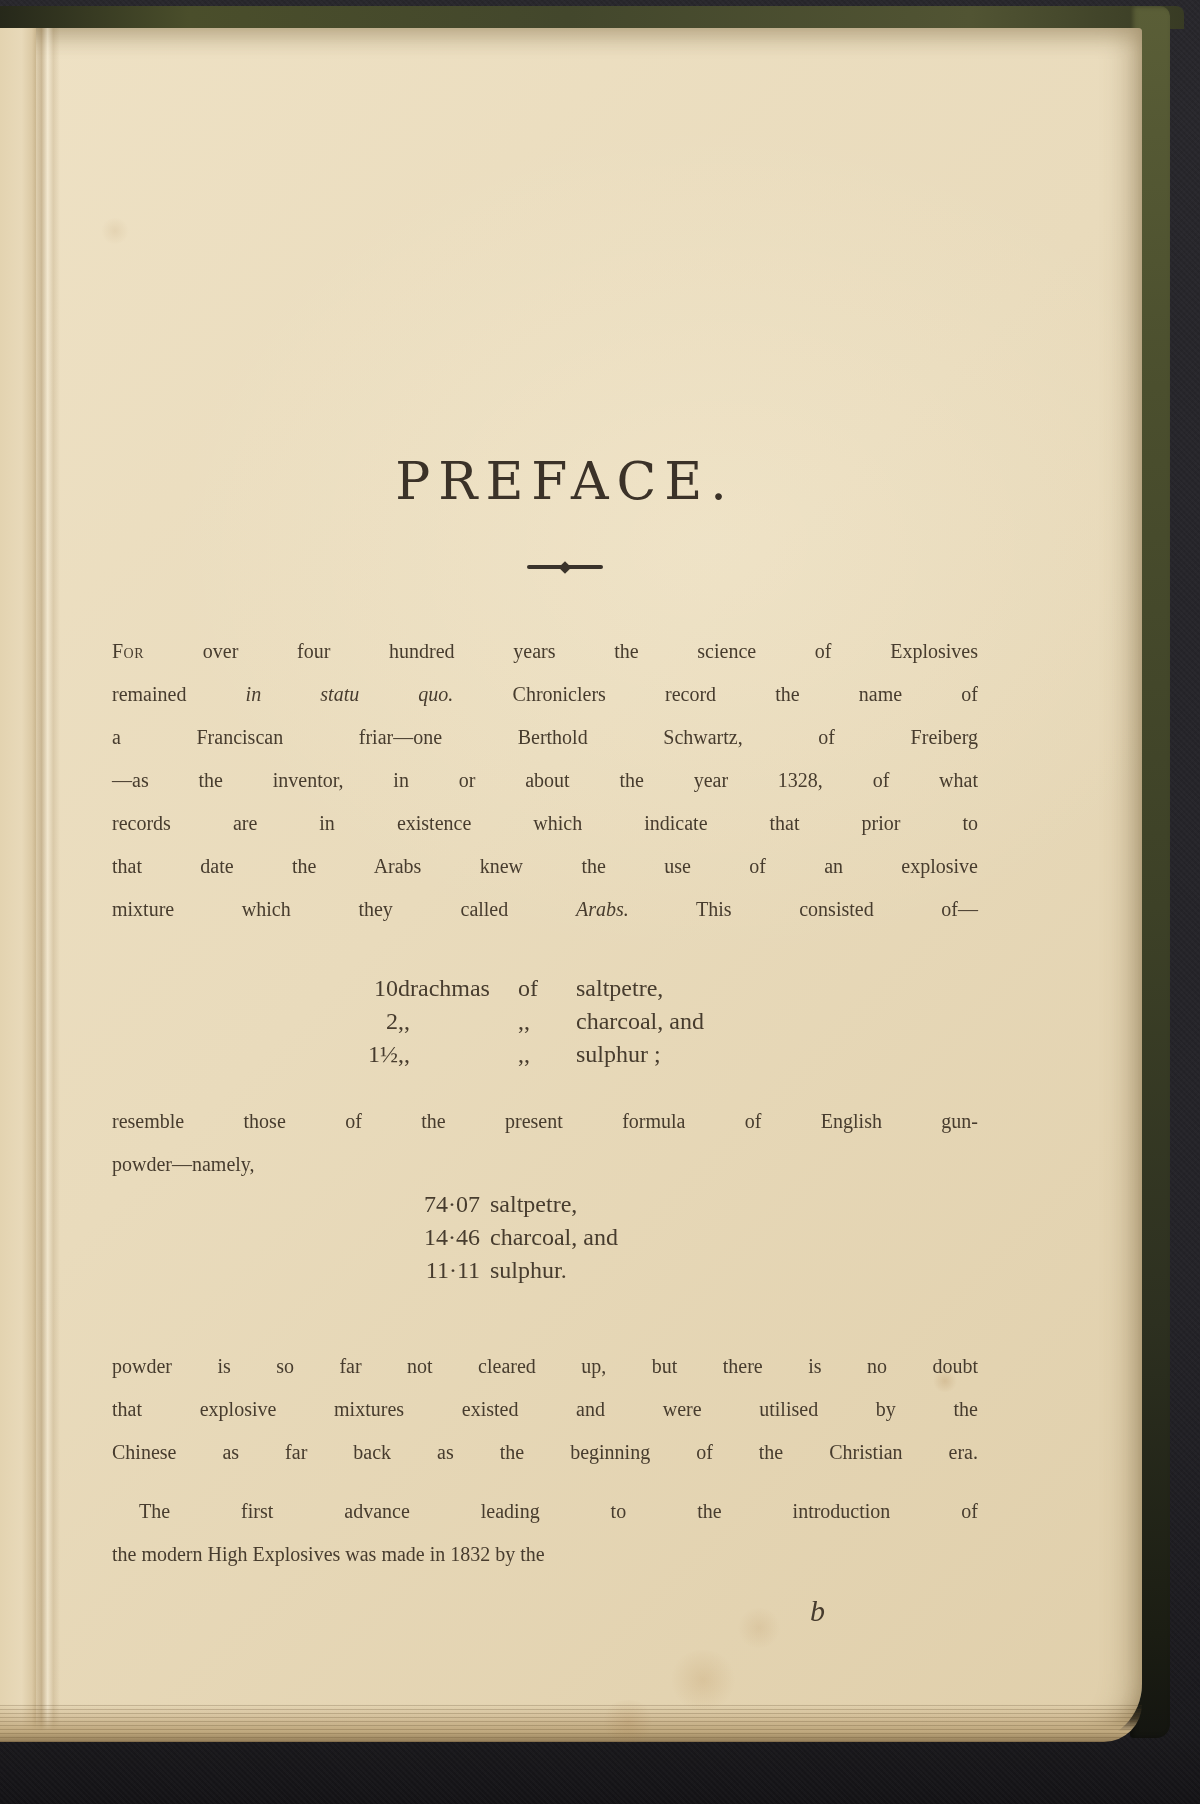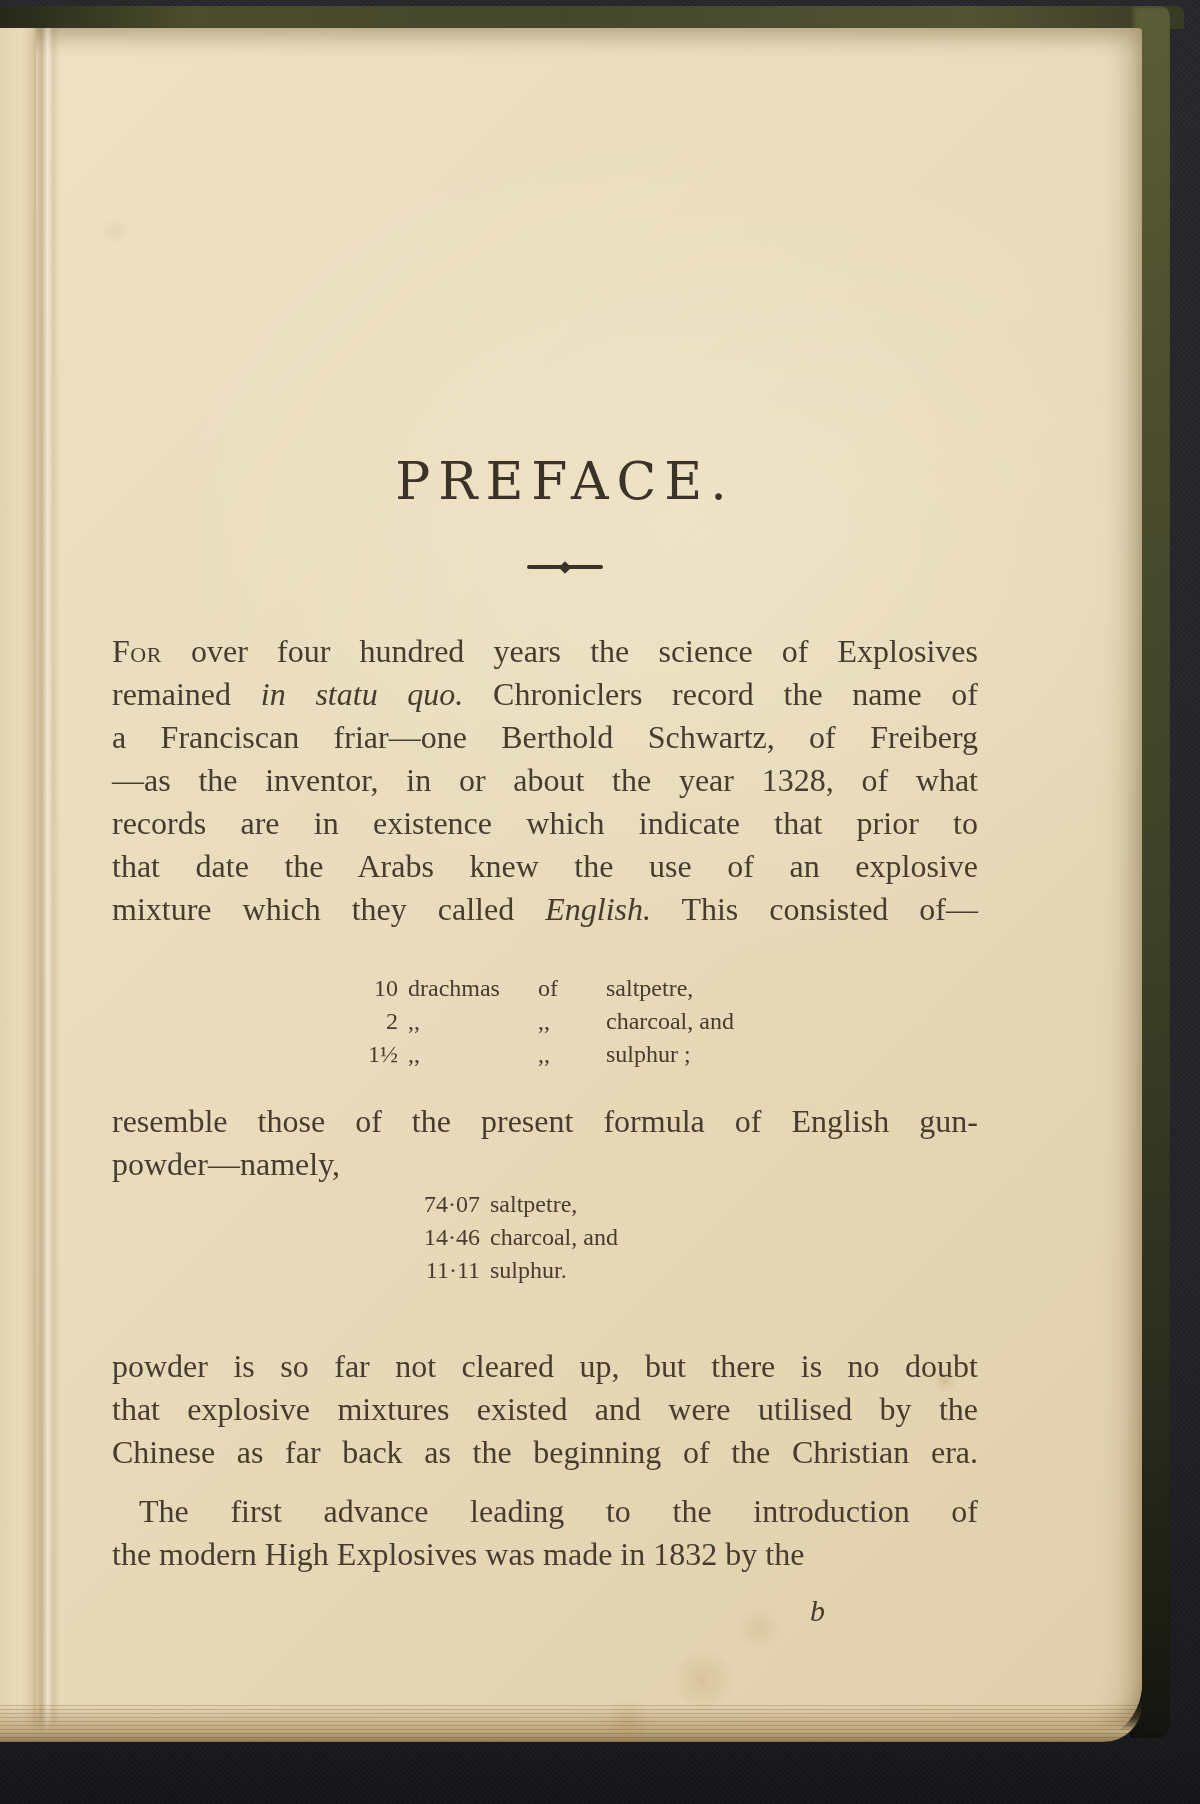--- a/index.html
+++ b/index.html
@@ -61,30 +61,30 @@
   .content{position:absolute;left:112px;top:0;width:866px;height:1528px;color:#463b2d;}
   .title{
     position:absolute;top:452px;left:0;width:100%;line-height:58px;
     text-align:center;font-family:"DejaVu Serif","Liberation Serif",serif;
     font-size:52px;letter-spacing:8px;color:#3b3228;transform:translateX(20px);
   }
   .divider{position:absolute;top:562px;left:50%;width:76px;height:10px;transform:translateX(calc(-50% + 20px));}
   .divider .rule{position:absolute;left:0;top:3px;width:100%;height:4px;background:#3a332b;border-radius:2px;}
   .divider .diamond{position:absolute;left:50%;top:1px;width:9px;height:9px;background:#3a332b;transform:translate(-50%,0) rotate(45deg);}
 
-  .para{position:absolute;left:0;width:866px;font-size:32px;line-height:43px;color:#473c2e;}
+  .para{position:absolute;left:0;width:866px;font-size:20px;line-height:43px;color:#473c2e;}
   .p1{top:630px;} .p2{top:1100px;} .p3{top:1345px;} .p4{top:1482px;margin-top:8px;}
   .bl{height:43px;white-space:nowrap;}
   .just{text-align:justify;text-align-last:justify;white-space:normal;}
   .sc{font-variant:small-caps;letter-spacing:.5px;}
   .it{font-style:italic;}
   .indent{text-indent:27px;}
 
   .recipe{position:absolute;font-size:24px;line-height:33px;color:#473c2e;display:grid;row-gap:0;}
-  .recipe1{top:972px;left:246px;grid-template-columns:40px 120px 58px auto;column-gap:10px;}
+  .recipe1{top:972px;left:246px;grid-template-columns:40px 120px 58px auto;column-gap:0;}
   .recipe2{top:1188px;left:294px;grid-template-columns:74px auto;column-gap:10px;}
   .recipe .qty{text-align:right;}
   .recipe .mid{}
   .recipe1 > div, .recipe2 > div{height:33px;}
 
   .signature{position:absolute;top:1594px;left:698px;font-style:italic;font-size:30px;color:#473c2e;}
 </style>
 </head>
 <body>
 
@@ -112,21 +112,21 @@
       <div class="diamond"></div>
     </div>
 
     <div class="para p1">
       <div class="bl just"><span class="sc">For</span><span> over four hundred years the science of Explosives</span></div>
       <div class="bl just"><span>remained </span><span class="it">in statu quo.</span><span> Chroniclers record the name of</span></div>
       <div class="bl just">a Franciscan friar—one Berthold Schwartz, of Freiberg</div>
       <div class="bl just">—as the inventor, in or about the year 1328, of what</div>
       <div class="bl just">records are in existence which indicate that prior to</div>
       <div class="bl just">that date the Arabs knew the use of an explosive</div>
-      <div class="bl just"><span>mixture which they called </span><span class="it">English.</span><span> This consisted of—</span></div>
+      <div class="bl just"><span>mixture which they called </span><span class="it">Arabs.</span><span> This consisted of—</span></div>
     </div>
 
     <div class="recipe recipe1">
       <div class="qty">10</div>
       <div class="mid">drachmas</div>
       <div class="mid">of</div>
       <div>saltpetre,</div>
       <div class="qty">2</div>
       <div class="mid">,,</div>
       <div class="mid">,,</div>

